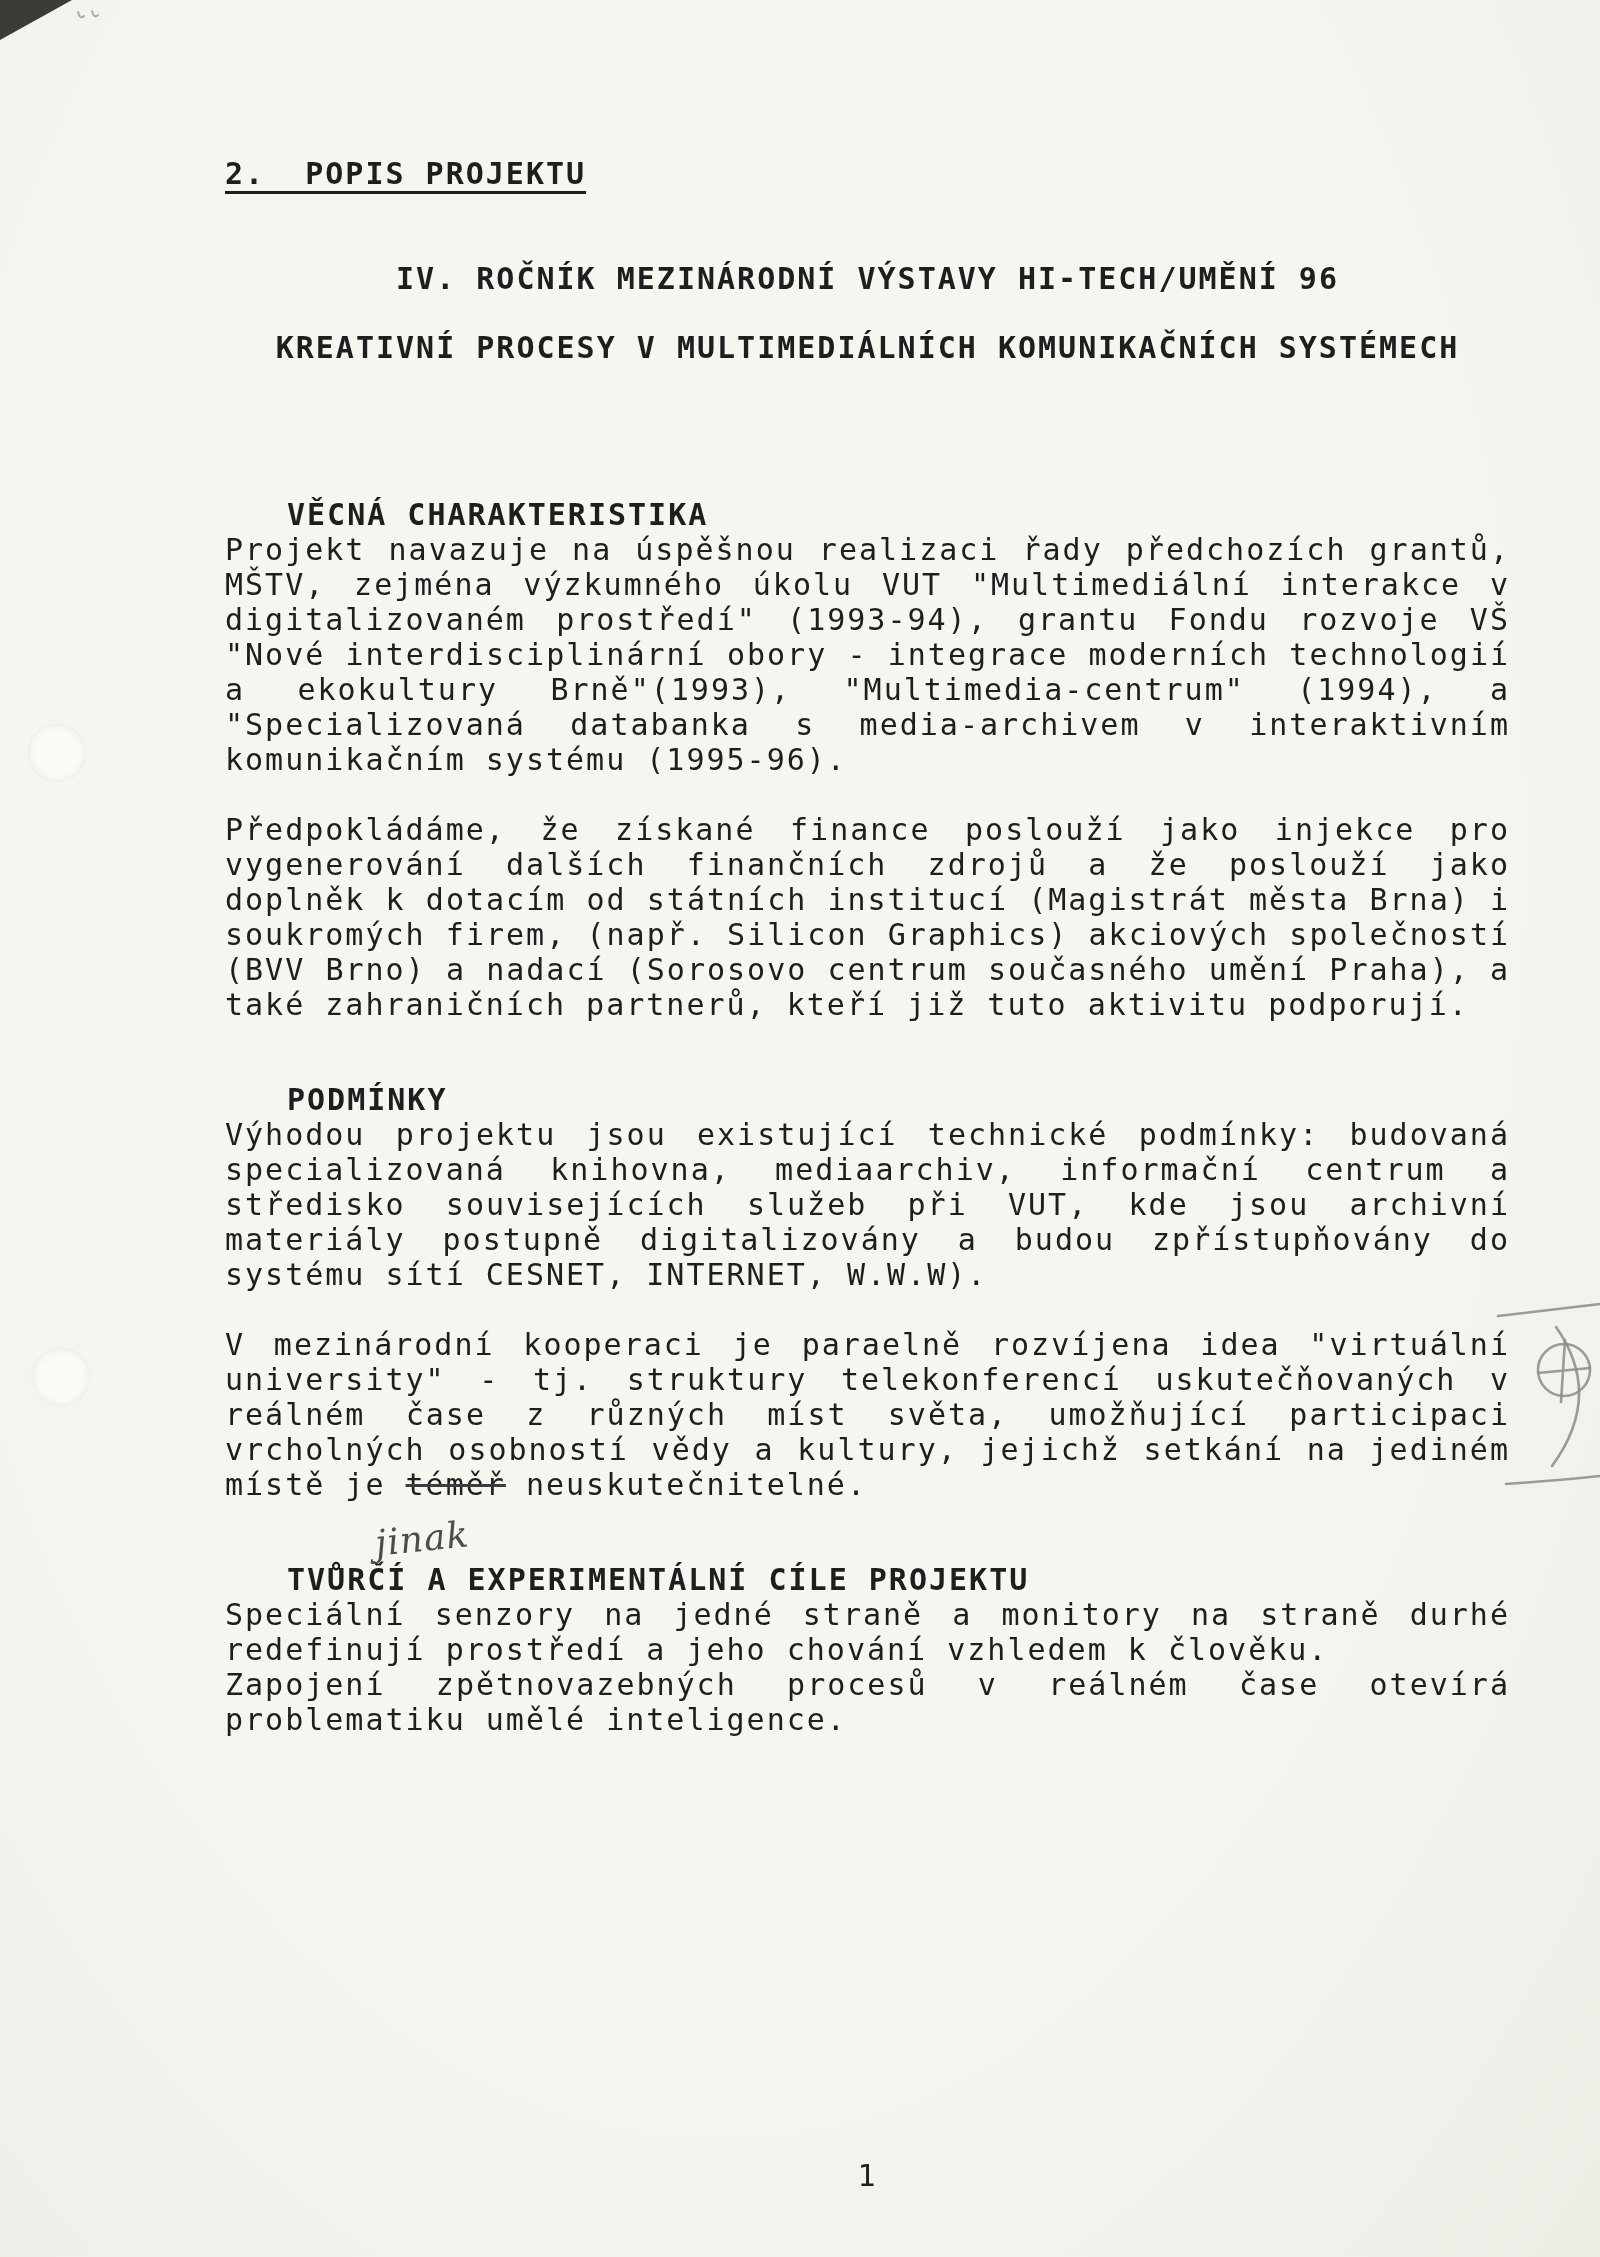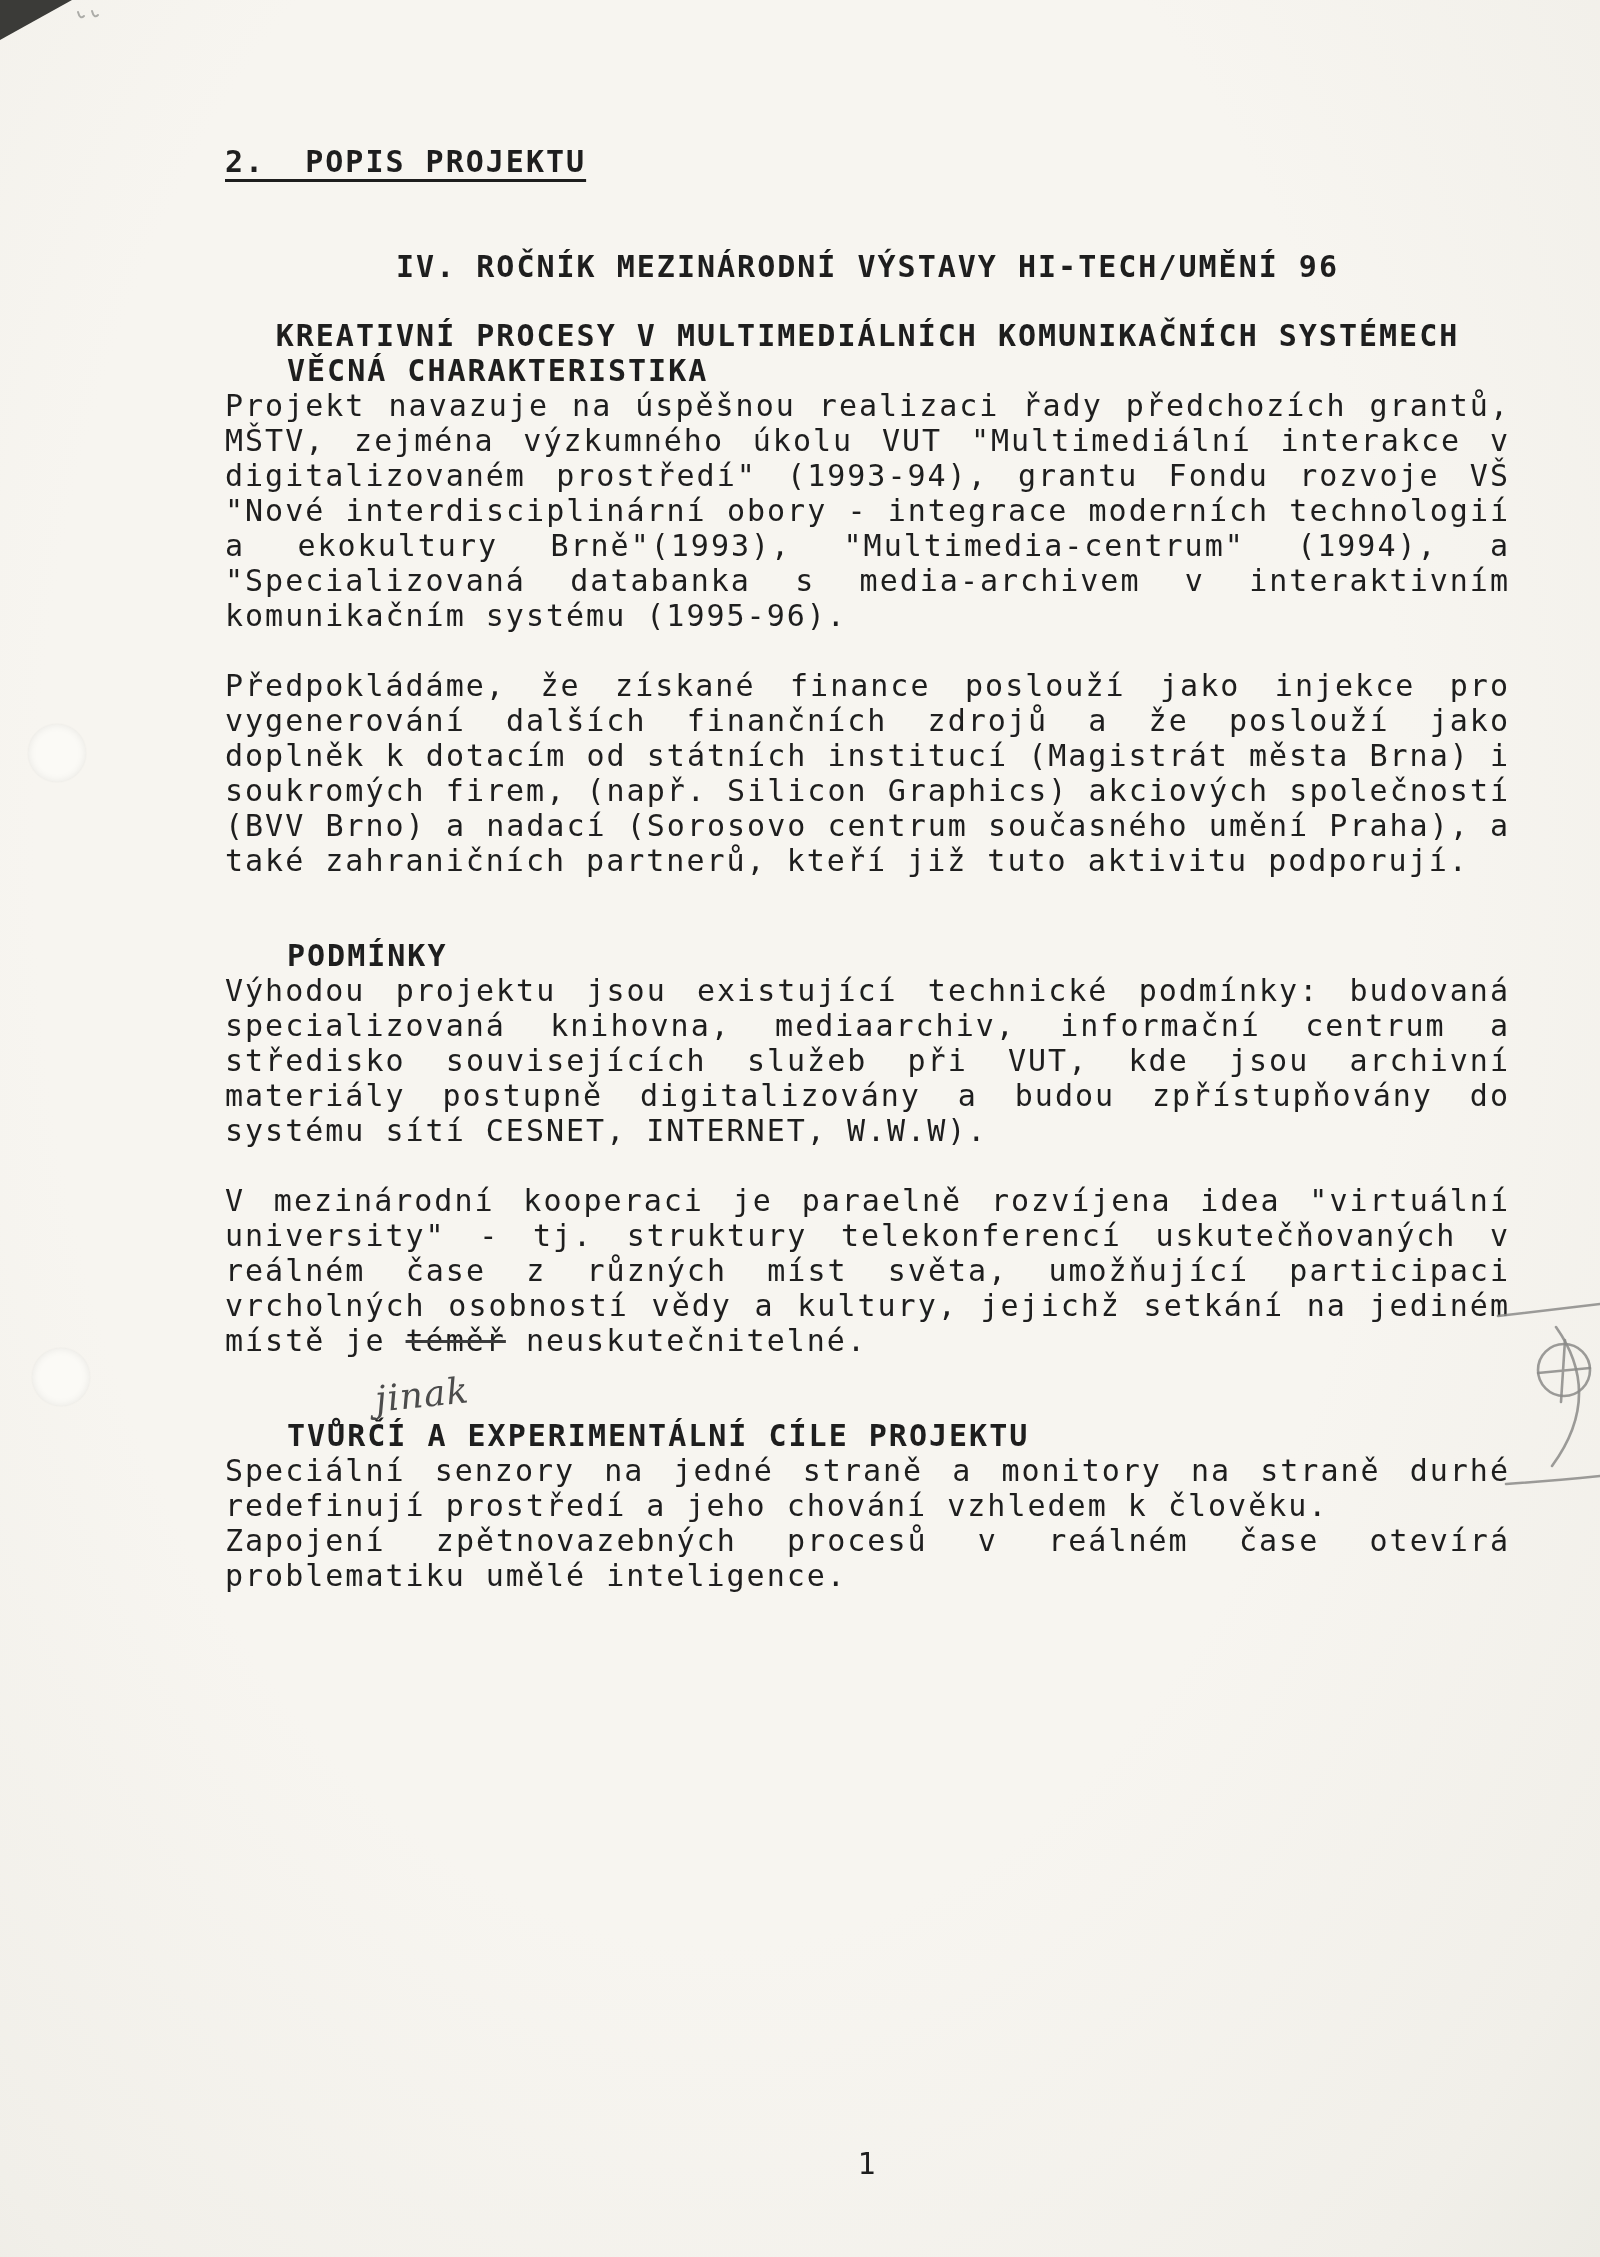--- a/index.html
+++ b/index.html
@@ -20,33 +20,33 @@
   .stray-pen-mark { position:absolute; left:72px; top:6px; }
   .punch-hole {
     position:absolute; width:58px; height:58px; border-radius:50%;
     background:#fbfaf6;
     box-shadow: inset 0 0 8px rgba(0,0,0,.08), 0 0 2px rgba(0,0,0,.05);
   }
   .hole-1 { left:28px; top:724px; }
   .hole-2 { left:32px; top:1348px; }
 
   .content {
-    position:absolute; left:225px; top:144px; width:1285px;
+    position:absolute; left:225px; top:156px; width:1285px;
     font-size:30px; line-height:35px; letter-spacing:2px;
   }
 
   .doc-heading {
     font-weight:bold; white-space:pre;
     text-decoration:underline; text-underline-offset:7px; text-decoration-thickness:2.5px;
   }
   .main-title { margin-top:70px; text-align:center; font-weight:bold; }
   .main-title.sub { margin-top:34px; }
 
   .section-heading { font-weight:bold; padding-left:62px; }
-  .sh-first { }
+  .sh-first { margin-top:132px; }
   .mt-sm  { }
   .mt-line{ margin-top:35px; }
   .mt-xl  { margin-top:60px; }
 
   .para { text-align:justify; }
   .para + .para.flow { margin-top:0; }
 
   .strike { text-decoration:line-through; text-decoration-thickness:3px; text-decoration-color:#3c3c3c;margin-top:27px; }
 
   .rel { position:relative; }

